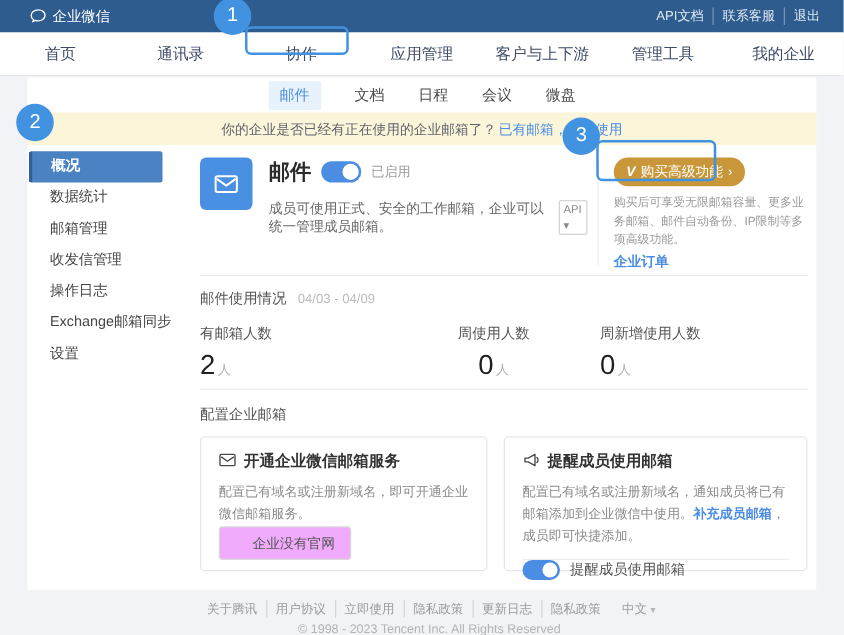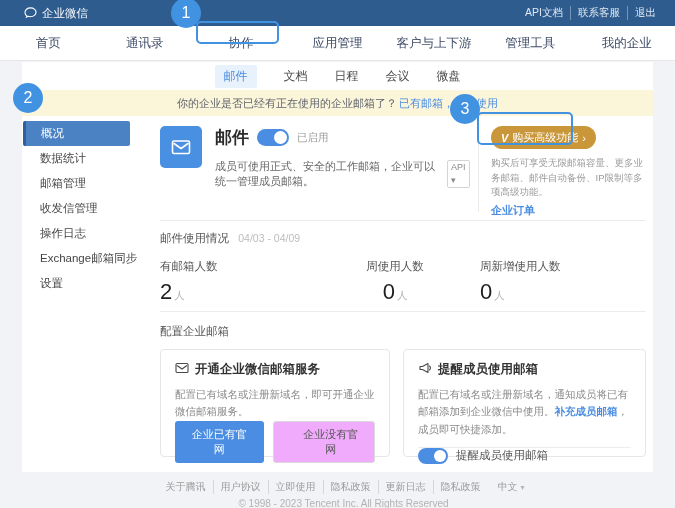--- a/index.html
+++ b/index.html
@@ -27,21 +27,21 @@
   .tab.active { background:#e8f2fc; color:#4a8de2; padding:3px 9px; border-radius:2px; }
 
   .banner { height:26px; background:#fbf5da; display:flex; align-items:center; justify-content:center; font-size:11px; color:#5f646c; }
   .banner .blink { color:#4a8de2; cursor:pointer; margin-left:2px; }
 
   .body { display:flex; height:356px; }
 
   
   .sidebar { width:122px; padding-top:5px; font-size:11.5px; color:#454545; flex-shrink:0; }
   .side-item { height:25px; line-height:25px; padding-left:18px; cursor:pointer; white-space:nowrap; }
-  .side-item.active { background:#4a82c4; color:#fff; border-left:3px solid #2f5f9d; padding-left:15px; margin:0 14px 0 1px; border-radius:2px; }
+  .side-item.active { background:#4a82c4; color:#fff; border-left:3px solid #2f5f9d; padding-left:15px; margin:0 14px 0 1px; border-radius:2px;font-weight:bold; }
 
   
   .main { flex:1; padding:10px 7px 0 16px; }
   .mail-header { display:flex; height:86px; }
   .mail-icon { width:42px; height:42px; background:#4a90e2; border-radius:5px; display:flex; align-items:center; justify-content:center; flex-shrink:0; }
   .header-mid { flex:1; padding-left:13px; }
   .title-row { display:flex; align-items:center; gap:8px; }
   .mail-title { font-size:17px; font-weight:bold; color:#2b2b2b; }
   .switch { width:32px; height:17px; background:#4a8de2; border-radius:9px; position:relative; cursor:pointer; flex-shrink:0; }
   .switch .knob { position:absolute; right:2px; top:2px; width:13px; height:13px; background:#fff; border-radius:50%; }
@@ -223,21 +223,20 @@
               <span>
                 <svg width="14" height="12" viewBox="0 0 14 12">
                     <rect x="1" y="1.5" width="12" height="9" rx="1" fill="none" stroke="#4a4a4a" stroke-width="1.1"></rect>
                     <path d="M2 3.5l5 3.5 5-3.5" fill="none" stroke="#4a4a4a" stroke-width="1.1"></path>
                   </svg>
               </span>
               <span>开通企业微信邮箱服务</span>
             </div>
             <div class="ccard-text">配置已有域名或注册新域名，即可开通企业微信邮箱服务。</div>
             <div class="btn-row">
-              <button class="btn primary">企业已有官网</button>
               <button class="btn secondary">企业没有官网</button>
             </div>
           </div>
 
           <div class="ccard c2">
             <div class="ccard-head">
               <span>
                 <svg width="14" height="12" viewBox="0 0 14 12">
                     <path d="M2 4.5h2.5L10 1.5v9L4.5 7.5H2z" fill="none" stroke="#4a4a4a" stroke-width="1.1" stroke-linejoin="round"></path>
                     <path d="M11.5 4a2.6 2.6 0 010 4" fill="none" stroke="#4a4a4a" stroke-width="1.1" stroke-linecap="round"></path>

